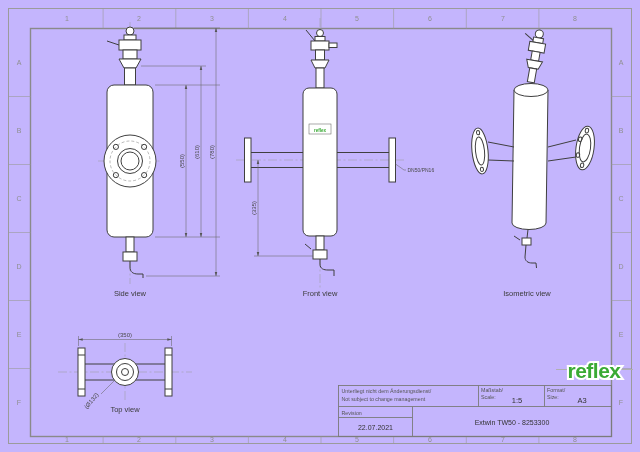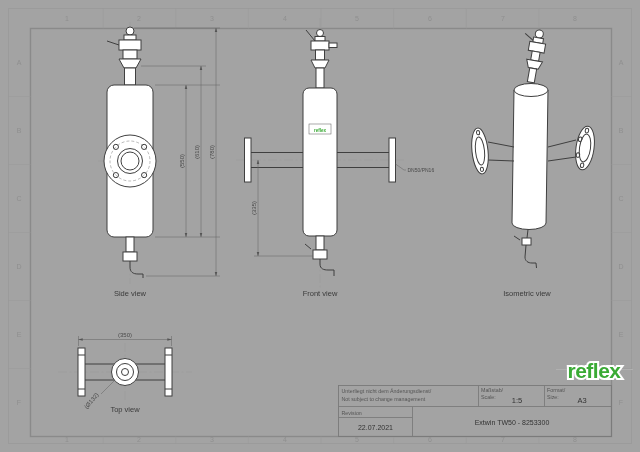--- a/index.html
+++ b/index.html
@@ -1,16 +1,16 @@
 <!DOCTYPE html>
 <html><head>
 <meta charset="utf-8">
 <style>
   html,body{margin:0;padding:0;background:#ffffff;}
-  .sheet{width:640px;height:452px;background:#a3a3a3;position:relative;overflow:hidden;font-family:"Liberation Sans",sans-serif;}
+  .sheet{width:640px;height:452px;background:#c4b5fd;position:relative;overflow:hidden;font-family:"Liberation Sans",sans-serif;}
   svg text{font-family:"Liberation Sans",sans-serif;}
   .fr{fill:none;stroke:#9b9b9b;stroke-width:1;}
   .fr2{fill:none;stroke:#8a8a8a;stroke-width:1.4;}
   .tick{fill:none;stroke:#9b9b9b;stroke-width:0.6;}
   .tbl{fill:none;stroke:#7a7a7a;stroke-width:0.9;}
   .ln{fill:none;stroke:#3f3f3f;stroke-width:1;}
   .lnf{fill:#ffffff;stroke:#3f3f3f;stroke-width:1;}
   .thin{fill:none;stroke:#666666;stroke-width:0.55;}
   .cl{fill:none;stroke:#999999;stroke-width:0.5;stroke-dasharray:9 2.5 2 2.5;}
   .dash{fill:none;stroke:#777777;stroke-width:0.5;stroke-dasharray:3 2;}

